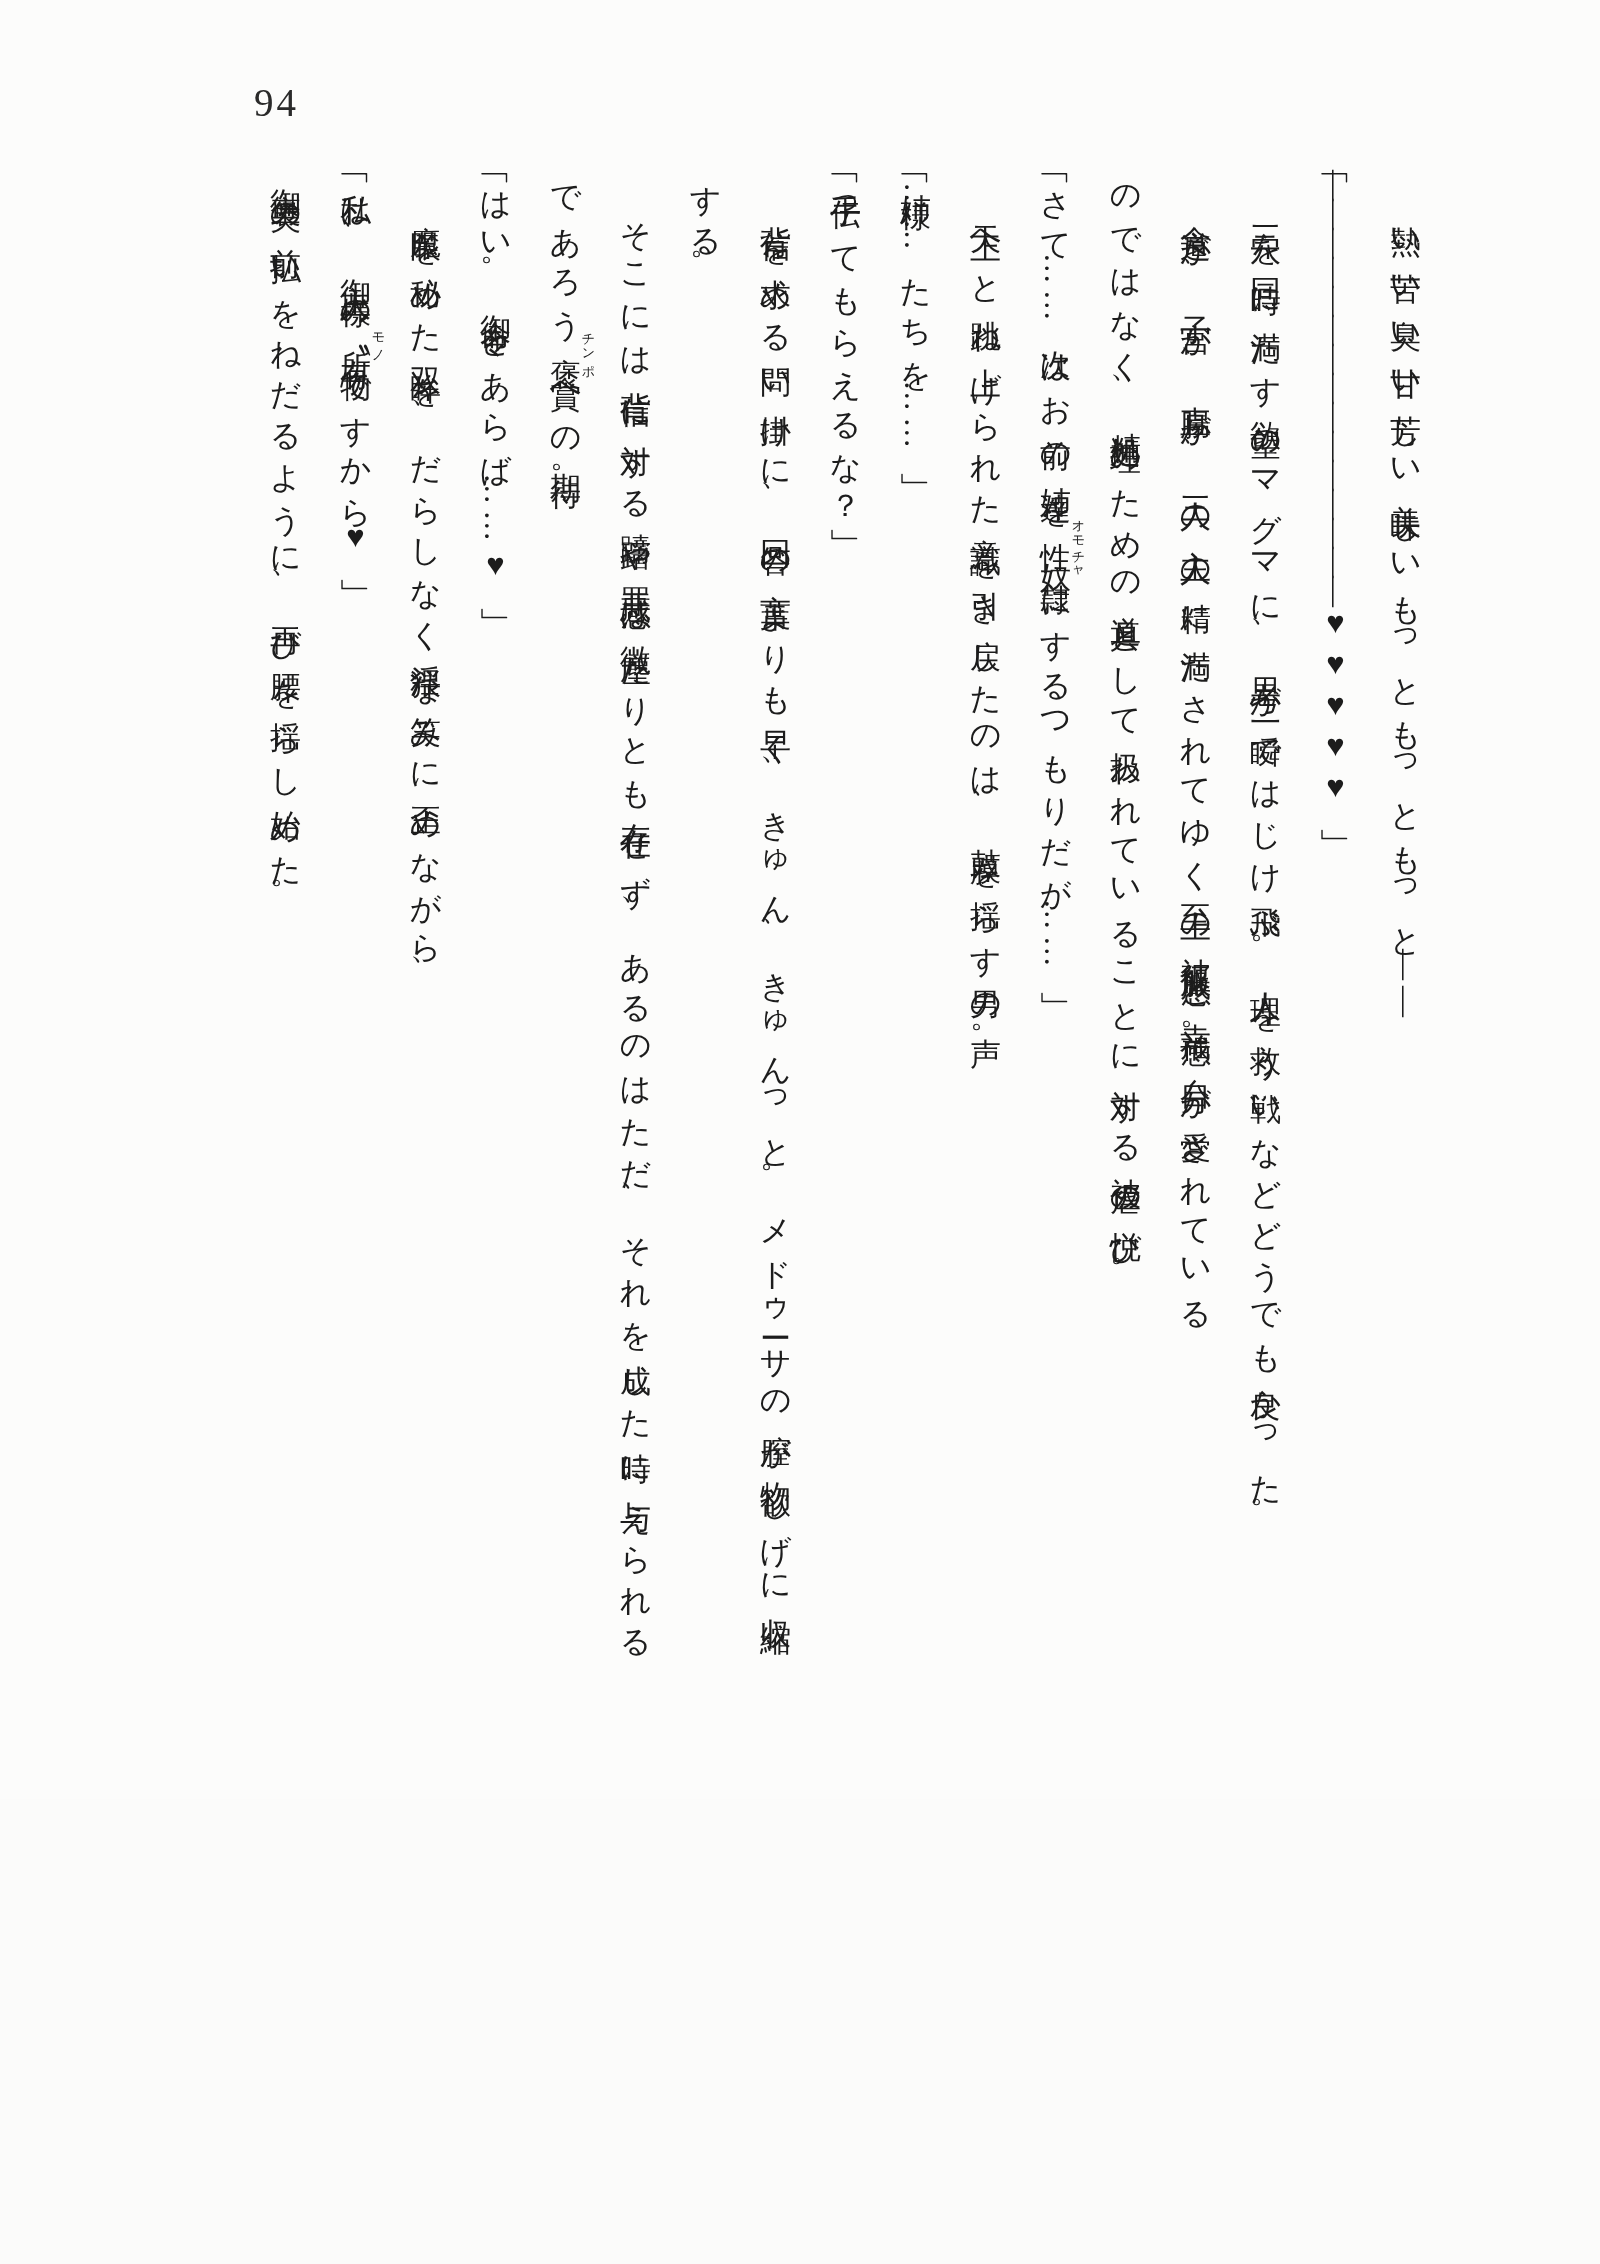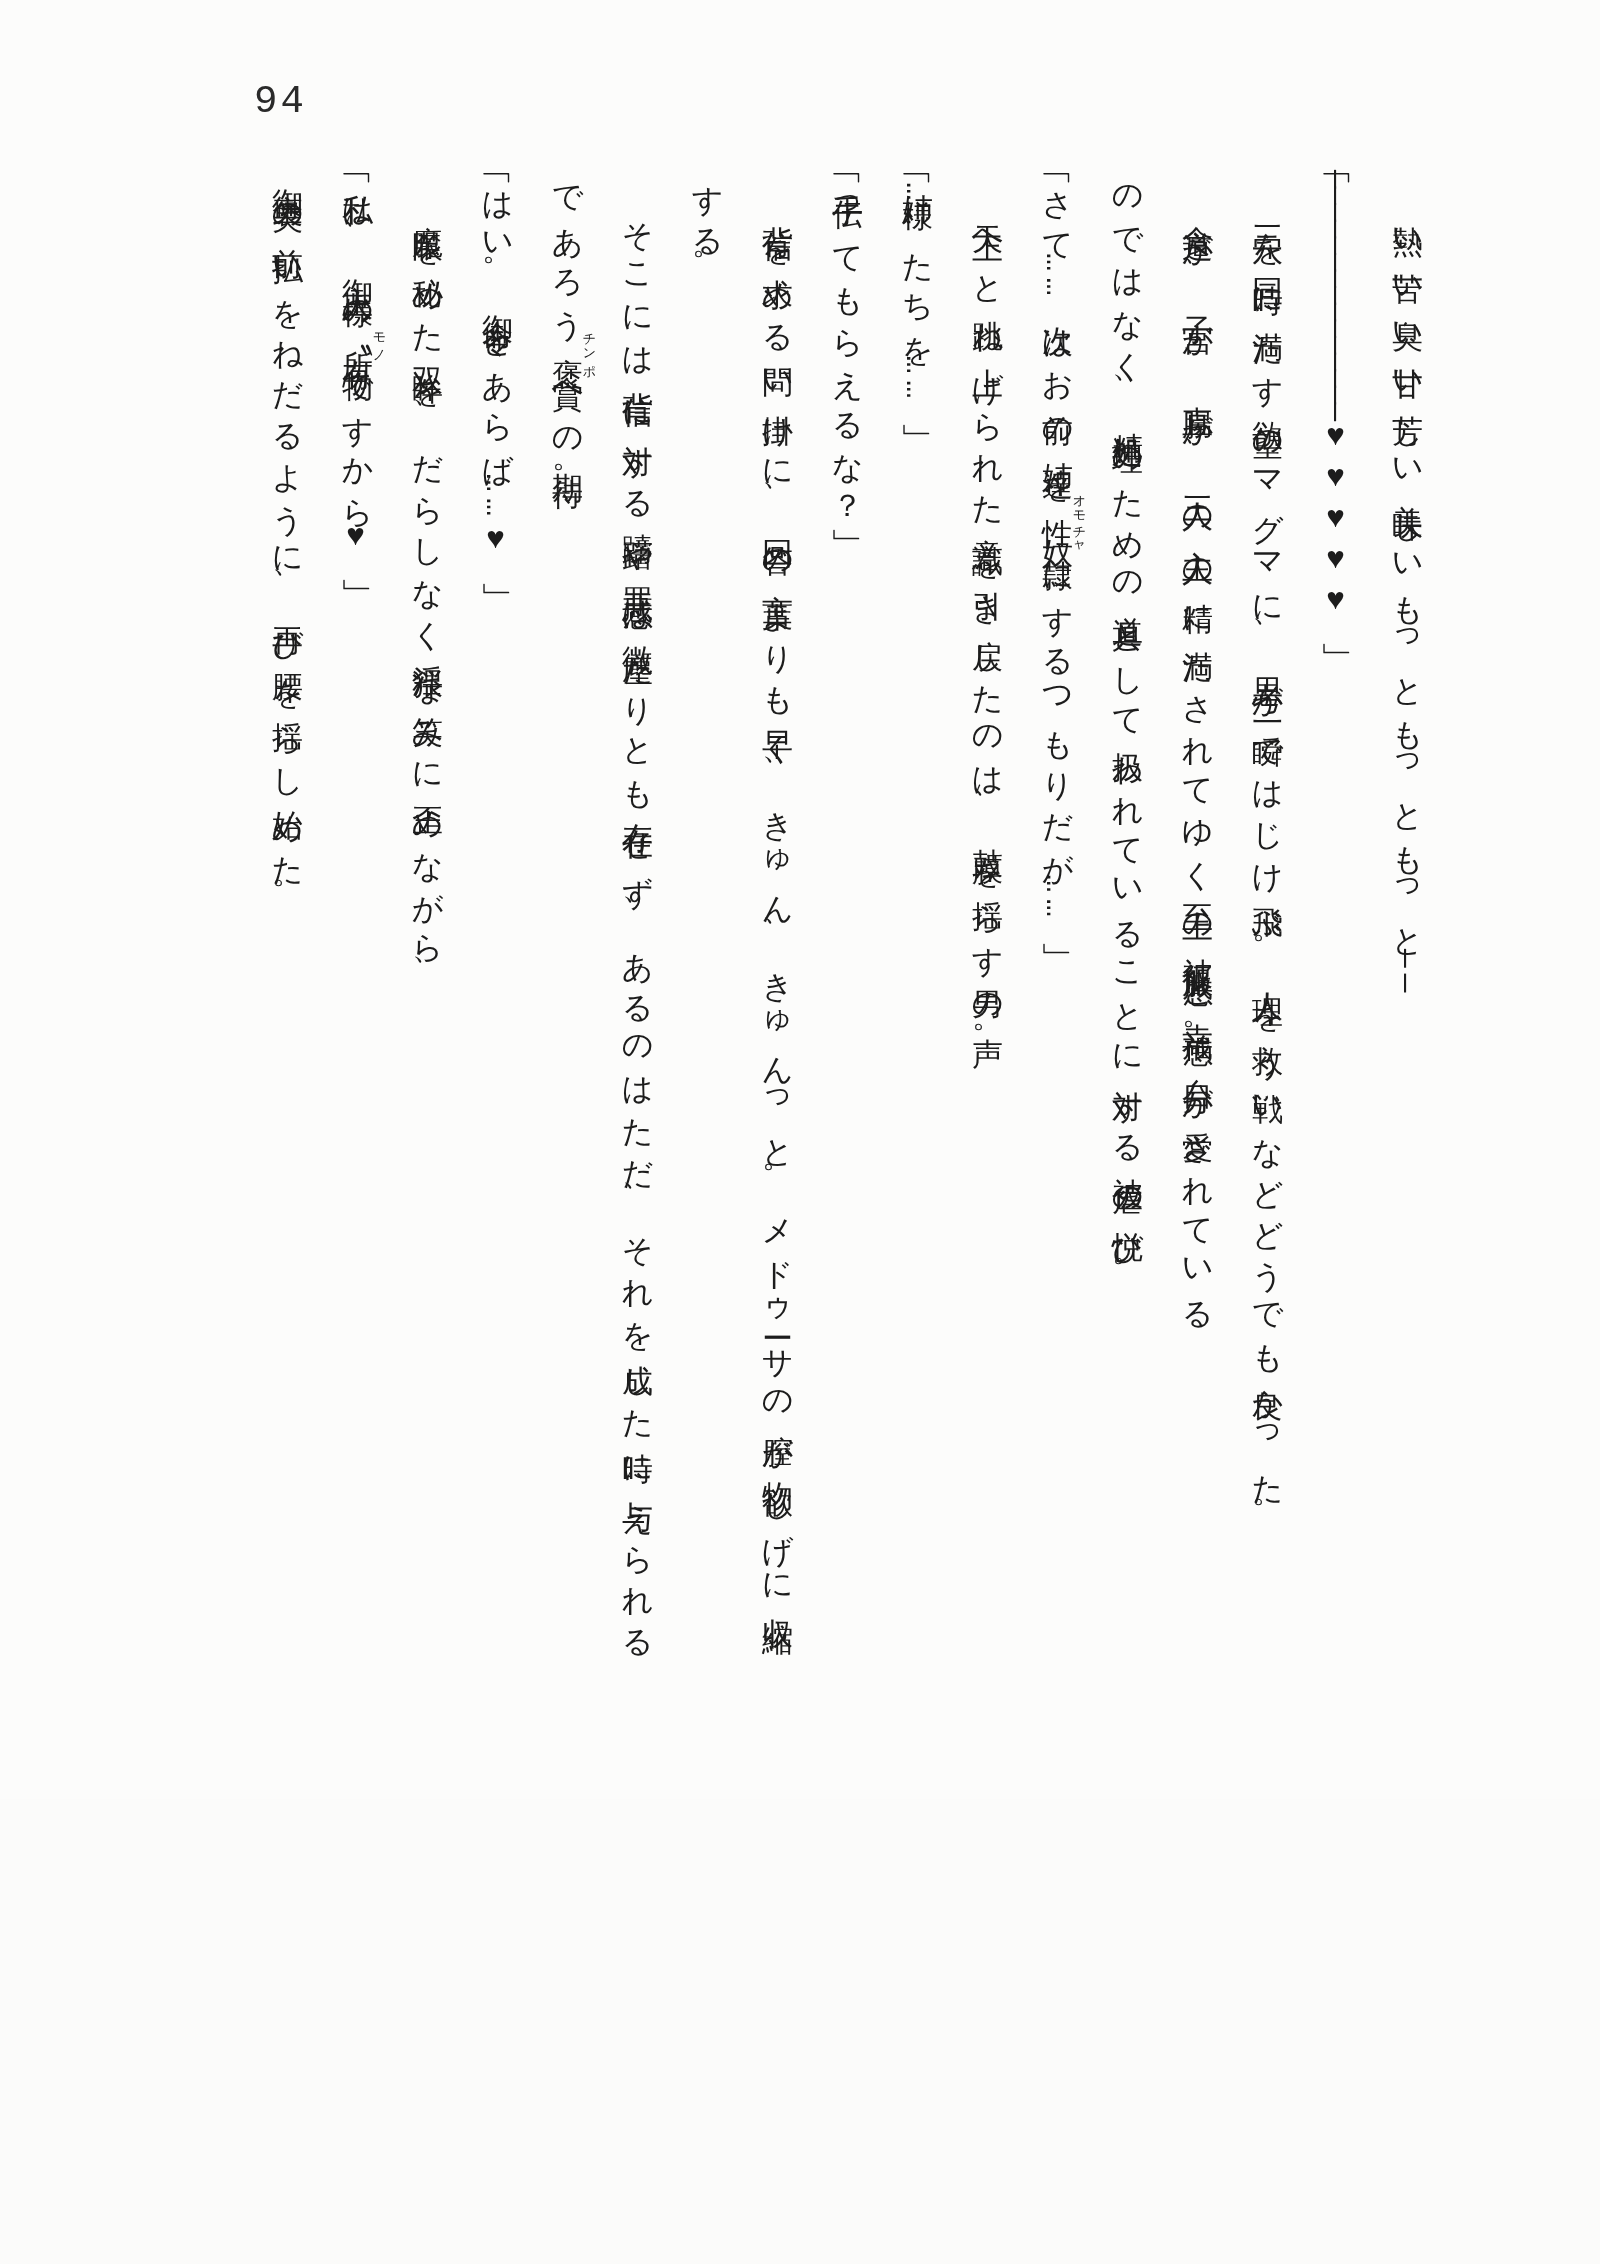--- a/index.html
+++ b/index.html
@@ -6,21 +6,21 @@
     margin: 0;
     padding: 0;
     background: #fbfbfa;
   }
   .page {
     position: relative;
     width: 1600px;
     height: 1799px;
     background: #fcfcfb;
     overflow: hidden;
-    font-family: Liberation Mono, monospace;
+    font-family: Liberation Serif, serif;
   }
   .page-number {
     position: absolute;
     top: 80px;
     left: 254px;
     font-size: 39px;
     letter-spacing: 3px;
     color: #2a2a2a;
   }
   .text-block {

